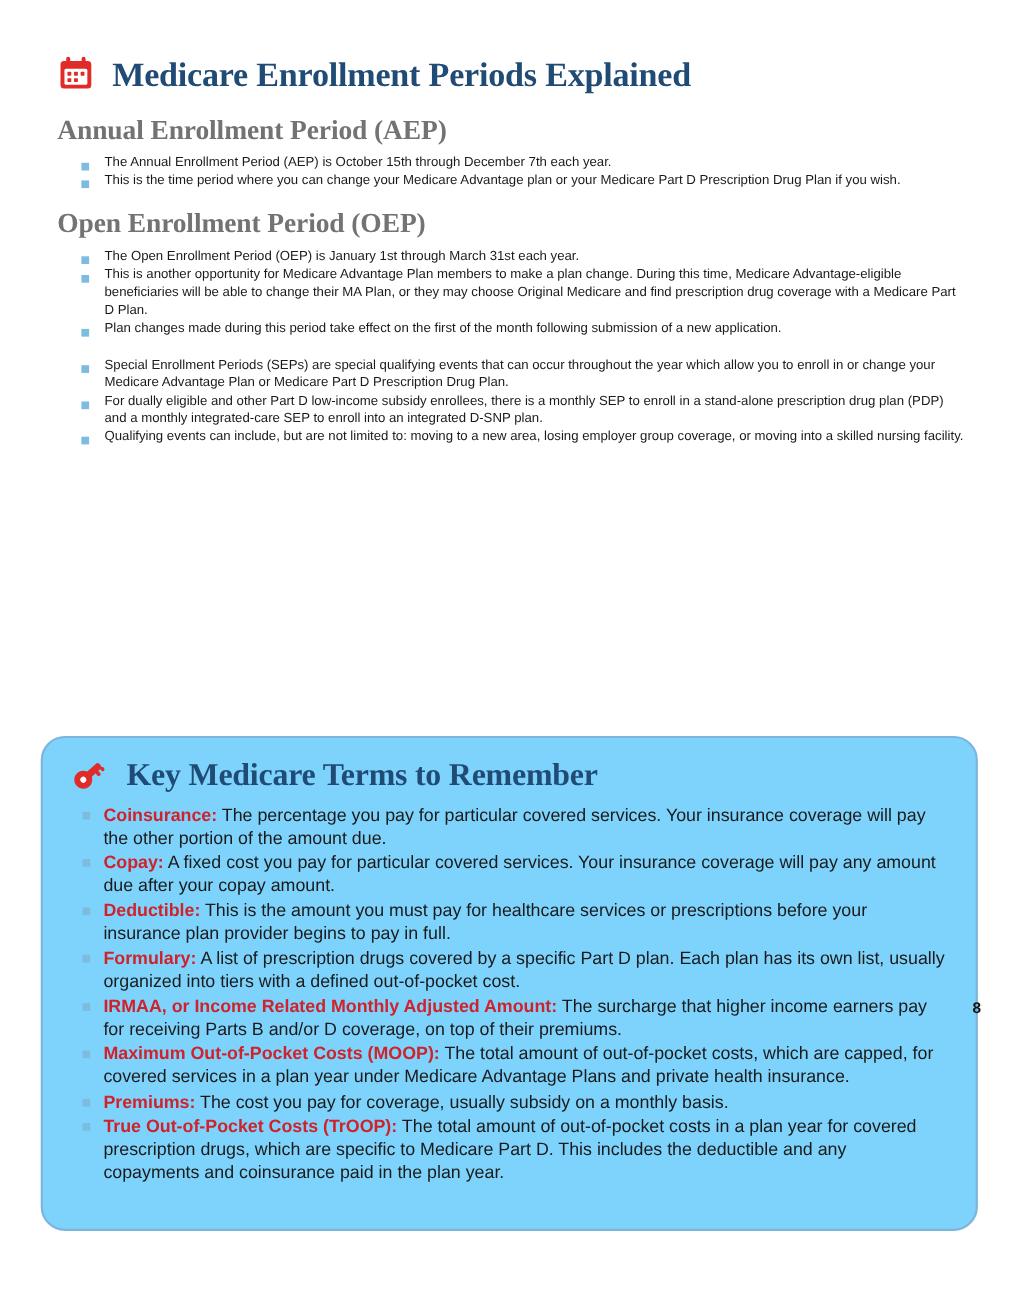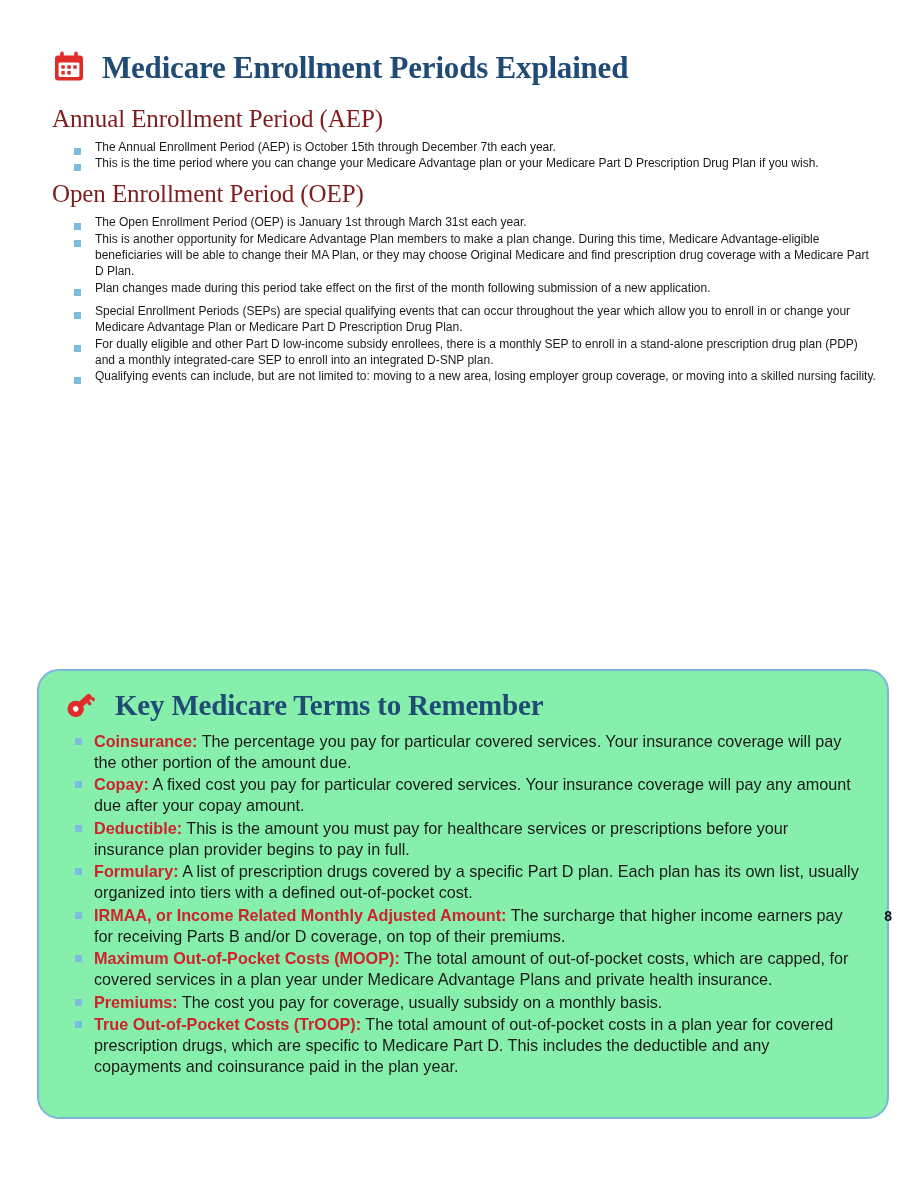--- a/index.html
+++ b/index.html
@@ -46,28 +46,28 @@
   
   .sections {
     position: absolute;
     left: 48px;
     top: 104px;
     width: 826px;
   }
   .section { margin-bottom: 1px; }
   .section-heading {
     font-family: "Liberation Serif", serif;
-    font-weight: normal;
+    font-weight: bold;
     font-size: 25px;
-    color: #7f1d1d;
+    color: #737373;
     margin: 0 0 6px 0;
     line-height: 1.18;
     letter-spacing: -0.1px;
   }
-  .section + .section { margin-top: 7px; }
+  .section + .section { margin-top: 17px; }
 
   ul.blist {
     list-style: none;
     margin: 0;
     padding: 0 0 0 22px;
   }
   ul.blist > li {
     position: relative;
     padding-left: 21px;
     margin-bottom: 1px;
@@ -88,21 +88,21 @@
   
   .terms-box {
     position: absolute;
     left: 33px;
     top: 669px;
     width: 852px;
     height: 450px;
     box-sizing: border-box;
     border: 2.2px solid #7cb5dc;
     border-radius: 22px;
-    background: #86efac;
+    background: #7dd3fc;
   }
   .terms-head {
     display: flex;
     align-items: center;
     gap: 18px;
     padding: 17px 0 0 24px;
   }
   .key-icon { width: 34px; height: 34px; display: block; flex: 0 0 auto; }
   .terms-title {
     font-family: "Liberation Serif", serif;

